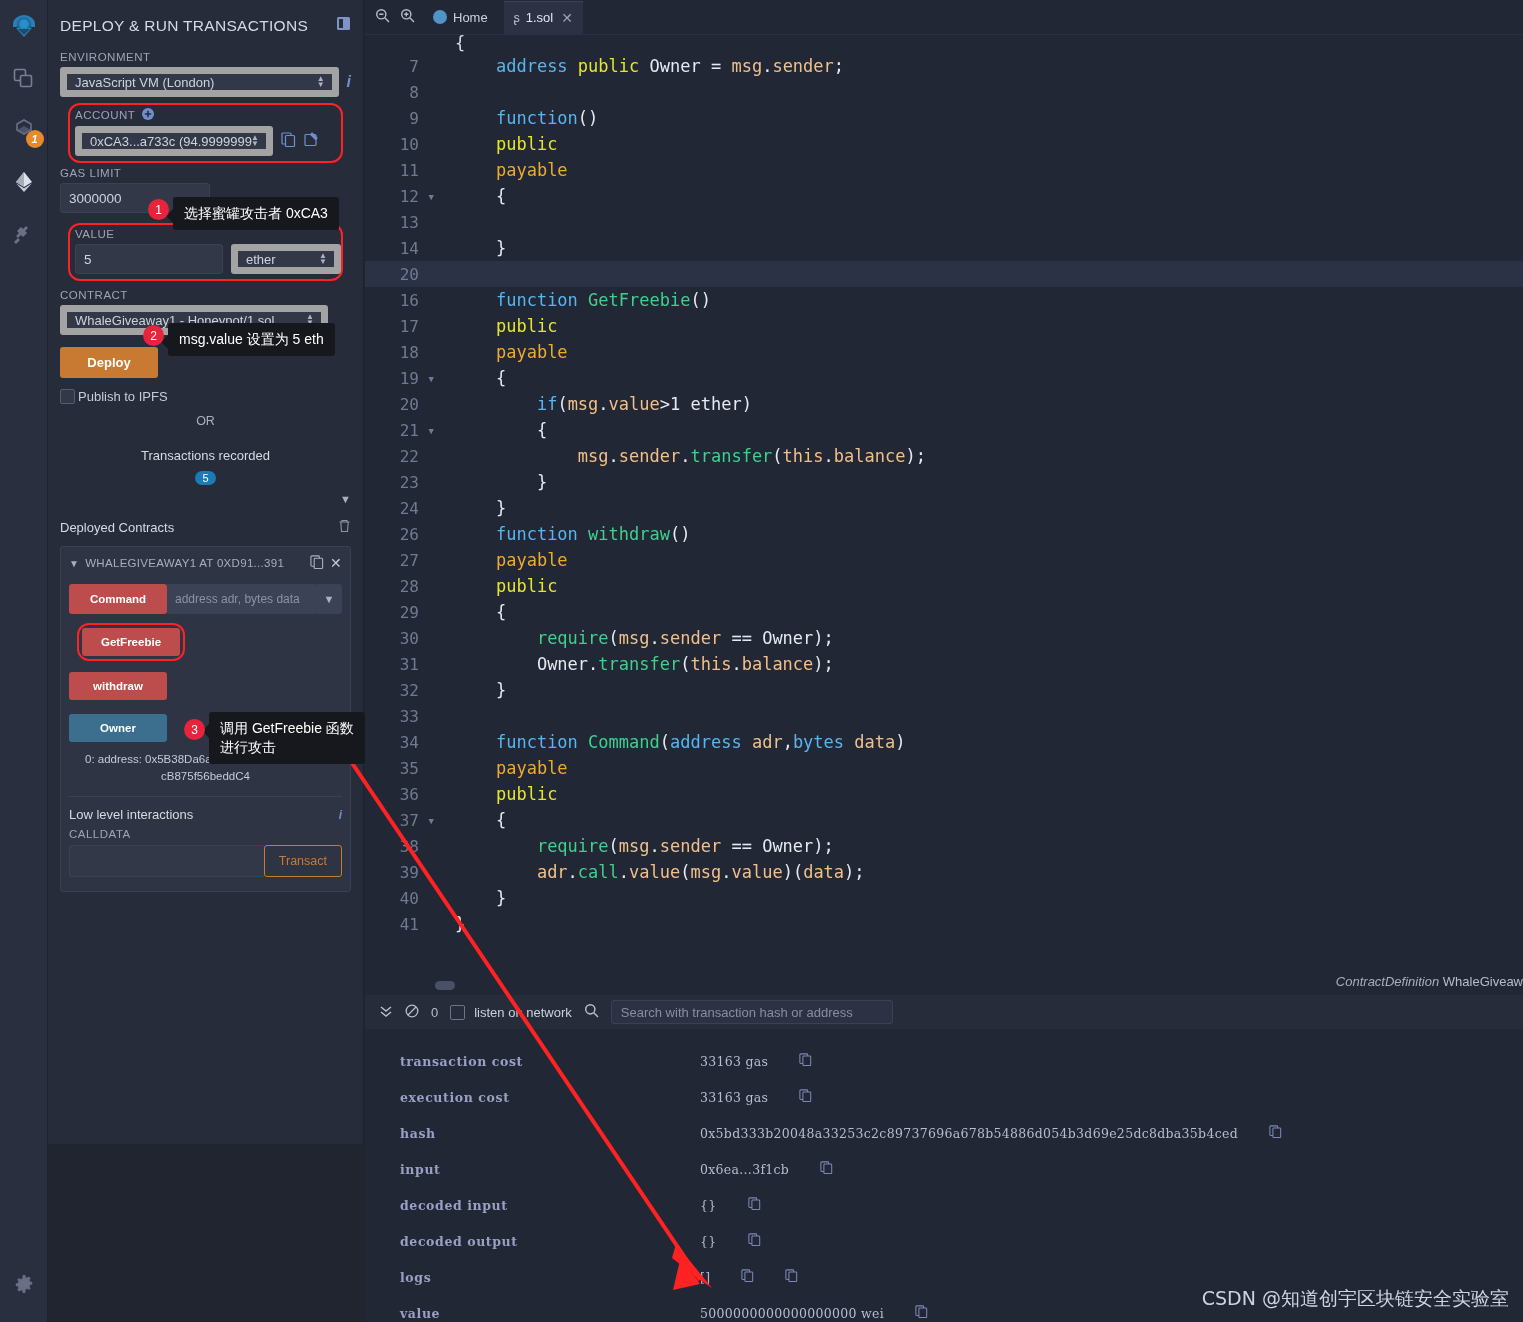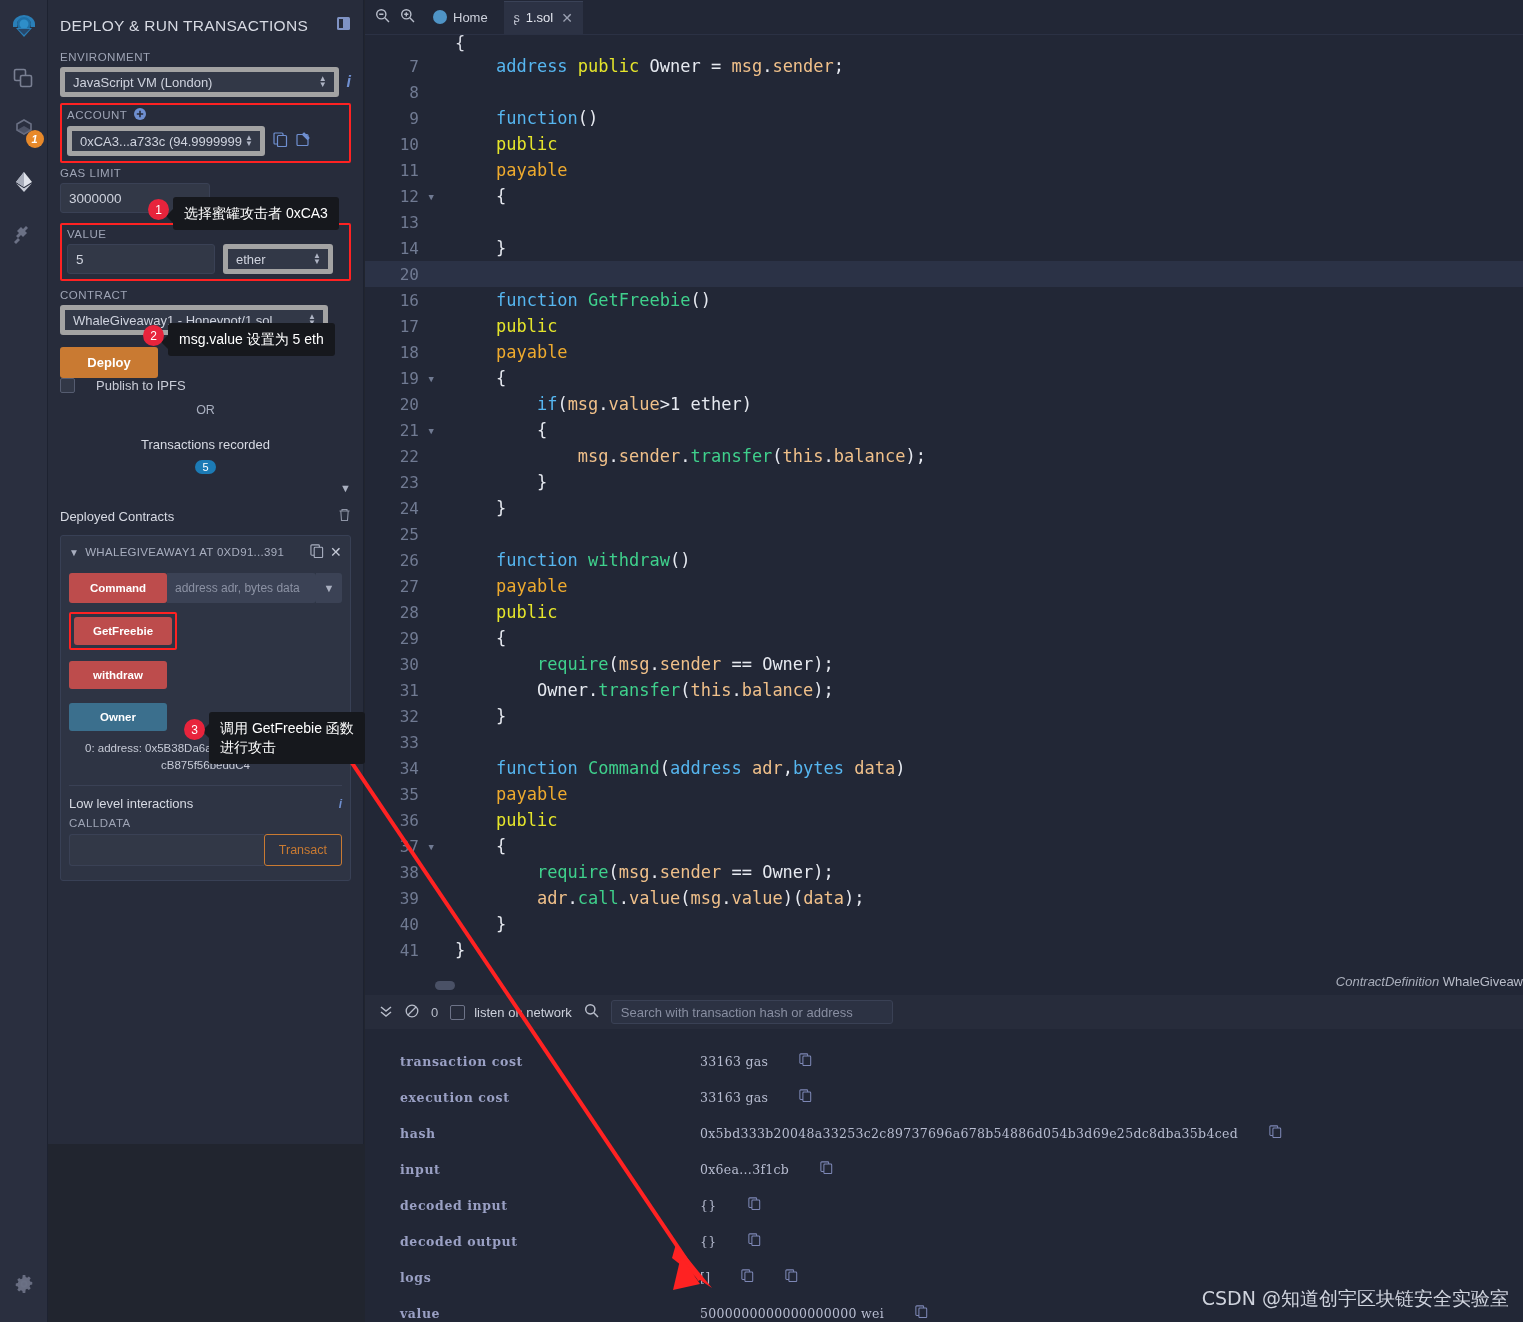--- a/index.html
+++ b/index.html
@@ -32,55 +32,55 @@
   }
   #panel-inner { padding:10px 12px 14px 12px; }
   #panel-header {
     display:flex; align-items:center; justify-content:space-between;
     padding:6px 0 12px 0;
   }
   #panel-title { font-size:15.5px; letter-spacing:.3px; color:#d7dae3; }
   .fieldlabel { font-size:11.5px; letter-spacing:.5px; color:#9ea4b5; margin:4px 0 4px 0; text-transform:uppercase; }
   .ctl-row { display:flex; align-items:center; gap:8px; }
   .select-box {
-    flex:1; height:30px; background:#323847; border:5px solid #a3a3a3; border-radius:3px;
+    flex:1; height:30px; background:#323847; border:7px solid #a3a3a3; border-radius:3px;
     display:flex; align-items:center; padding:0 8px; font-size:13px; color:#cfd3de;
     position:relative; overflow:hidden; white-space:nowrap;
   }
   .spin {
     position:absolute; right:7px; top:50%; transform:translateY(-50%);
     display:flex; flex-direction:column; gap:2px; color:#aeb4c4; font-size:8px; line-height:6px;
   }
   .txt-box {
     height:30px; background:#323847; border:1px solid #3a4155; border-radius:3px;
     display:flex; align-items:center; padding:0 8px; font-size:13.5px; color:#cfd3de;
   }
   .small-icon-btn { color:#6f8fd0; font-size:15px; cursor:pointer; }
 
-  .red-outline { border:2px solid #ff2222; border-radius:2px; padding:3px 5px 5px 5px; margin:2px 0; }
+  .red-outline { border:2px solid #ff2222; border-radius:12px; padding:3px 5px 5px 5px; margin:2px 8px; }
 
   .callout {
     position:absolute; background:#16181d; color:#fff; font-size:14px;
     padding:7px 11px; border-radius:3px; z-index:40; line-height:1.35;
   }
   .callout:after {
     content:""; position:absolute; left:-7px; top:12px; border:7px solid transparent;
     border-right-color:#16181d; border-left:0;
   }
   .num-badge {
     position:absolute; width:21px; height:21px; border-radius:50%; background:#e8243c;
     color:#fff; font-size:12px; display:flex; align-items:center; justify-content:center; z-index:41;
   }
 
   #deploy-btn {
     background:#c97a32; color:#fff; border:none; border-radius:3px;
     padding:8px 8px; width:98px; font-size:13px; font-weight:bold; cursor:pointer;
     margin-top:12px;
   }
-  .chk-row { display:flex; align-items:center; gap:21px; }
+  .chk-row { display:flex; align-items:center; gap:3px; margin-top:11px; }
   .chkbox { width:15px; height:15px; border:1px solid #555c70; background:#323847; border-radius:2px; }
   .or-row { text-align:center; font-size:12.5px; color:#aab0c0; margin:10px 0 8px 0; }
   #at-address-row { display:flex; }
   #at-address-btn {
     background:#2b5570; color:#fff; border:none; font-size:12px; font-weight:bold;
     padding:9px 14px; border-radius:3px 0 0 3px; cursor:pointer;
   }
   #at-address-input {
     flex:1; background:#3b4255; border:none; color:#878da0; font-size:12.5px;
     padding:9px 8px; border-radius:0 3px 3px 0; overflow:hidden; white-space:nowrap;
@@ -472,24 +472,20 @@
       </div>
       <div class="code-line">
         <div class="gutter">23</div>
         <div class="code-text"><span class="k-white">        }</span></div>
       </div>
       <div class="code-line">
         <div class="gutter">24</div>
         <div class="code-text"><span class="k-white">    }</span></div>
       </div>
       <div class="code-line">
-        <div class="gutter">25</div>
-        <div class="code-text"></div>
-      </div>
-      <div class="code-line">
         <div class="gutter">26</div>
         <div class="code-text"><span class="k-plain">    </span><span class="k-blue">function</span><span class="k-plain"> </span><span class="k-green">withdraw</span><span class="k-white">()</span></div>
       </div>
       <div class="code-line">
         <div class="gutter">27</div>
         <div class="code-text"><span class="k-plain">    </span><span class="k-orange">payable</span></div>
       </div>
       <div class="code-line">
         <div class="gutter">28</div>
         <div class="code-text"><span class="k-plain">    </span><span class="k-yellow">public</span></div>

